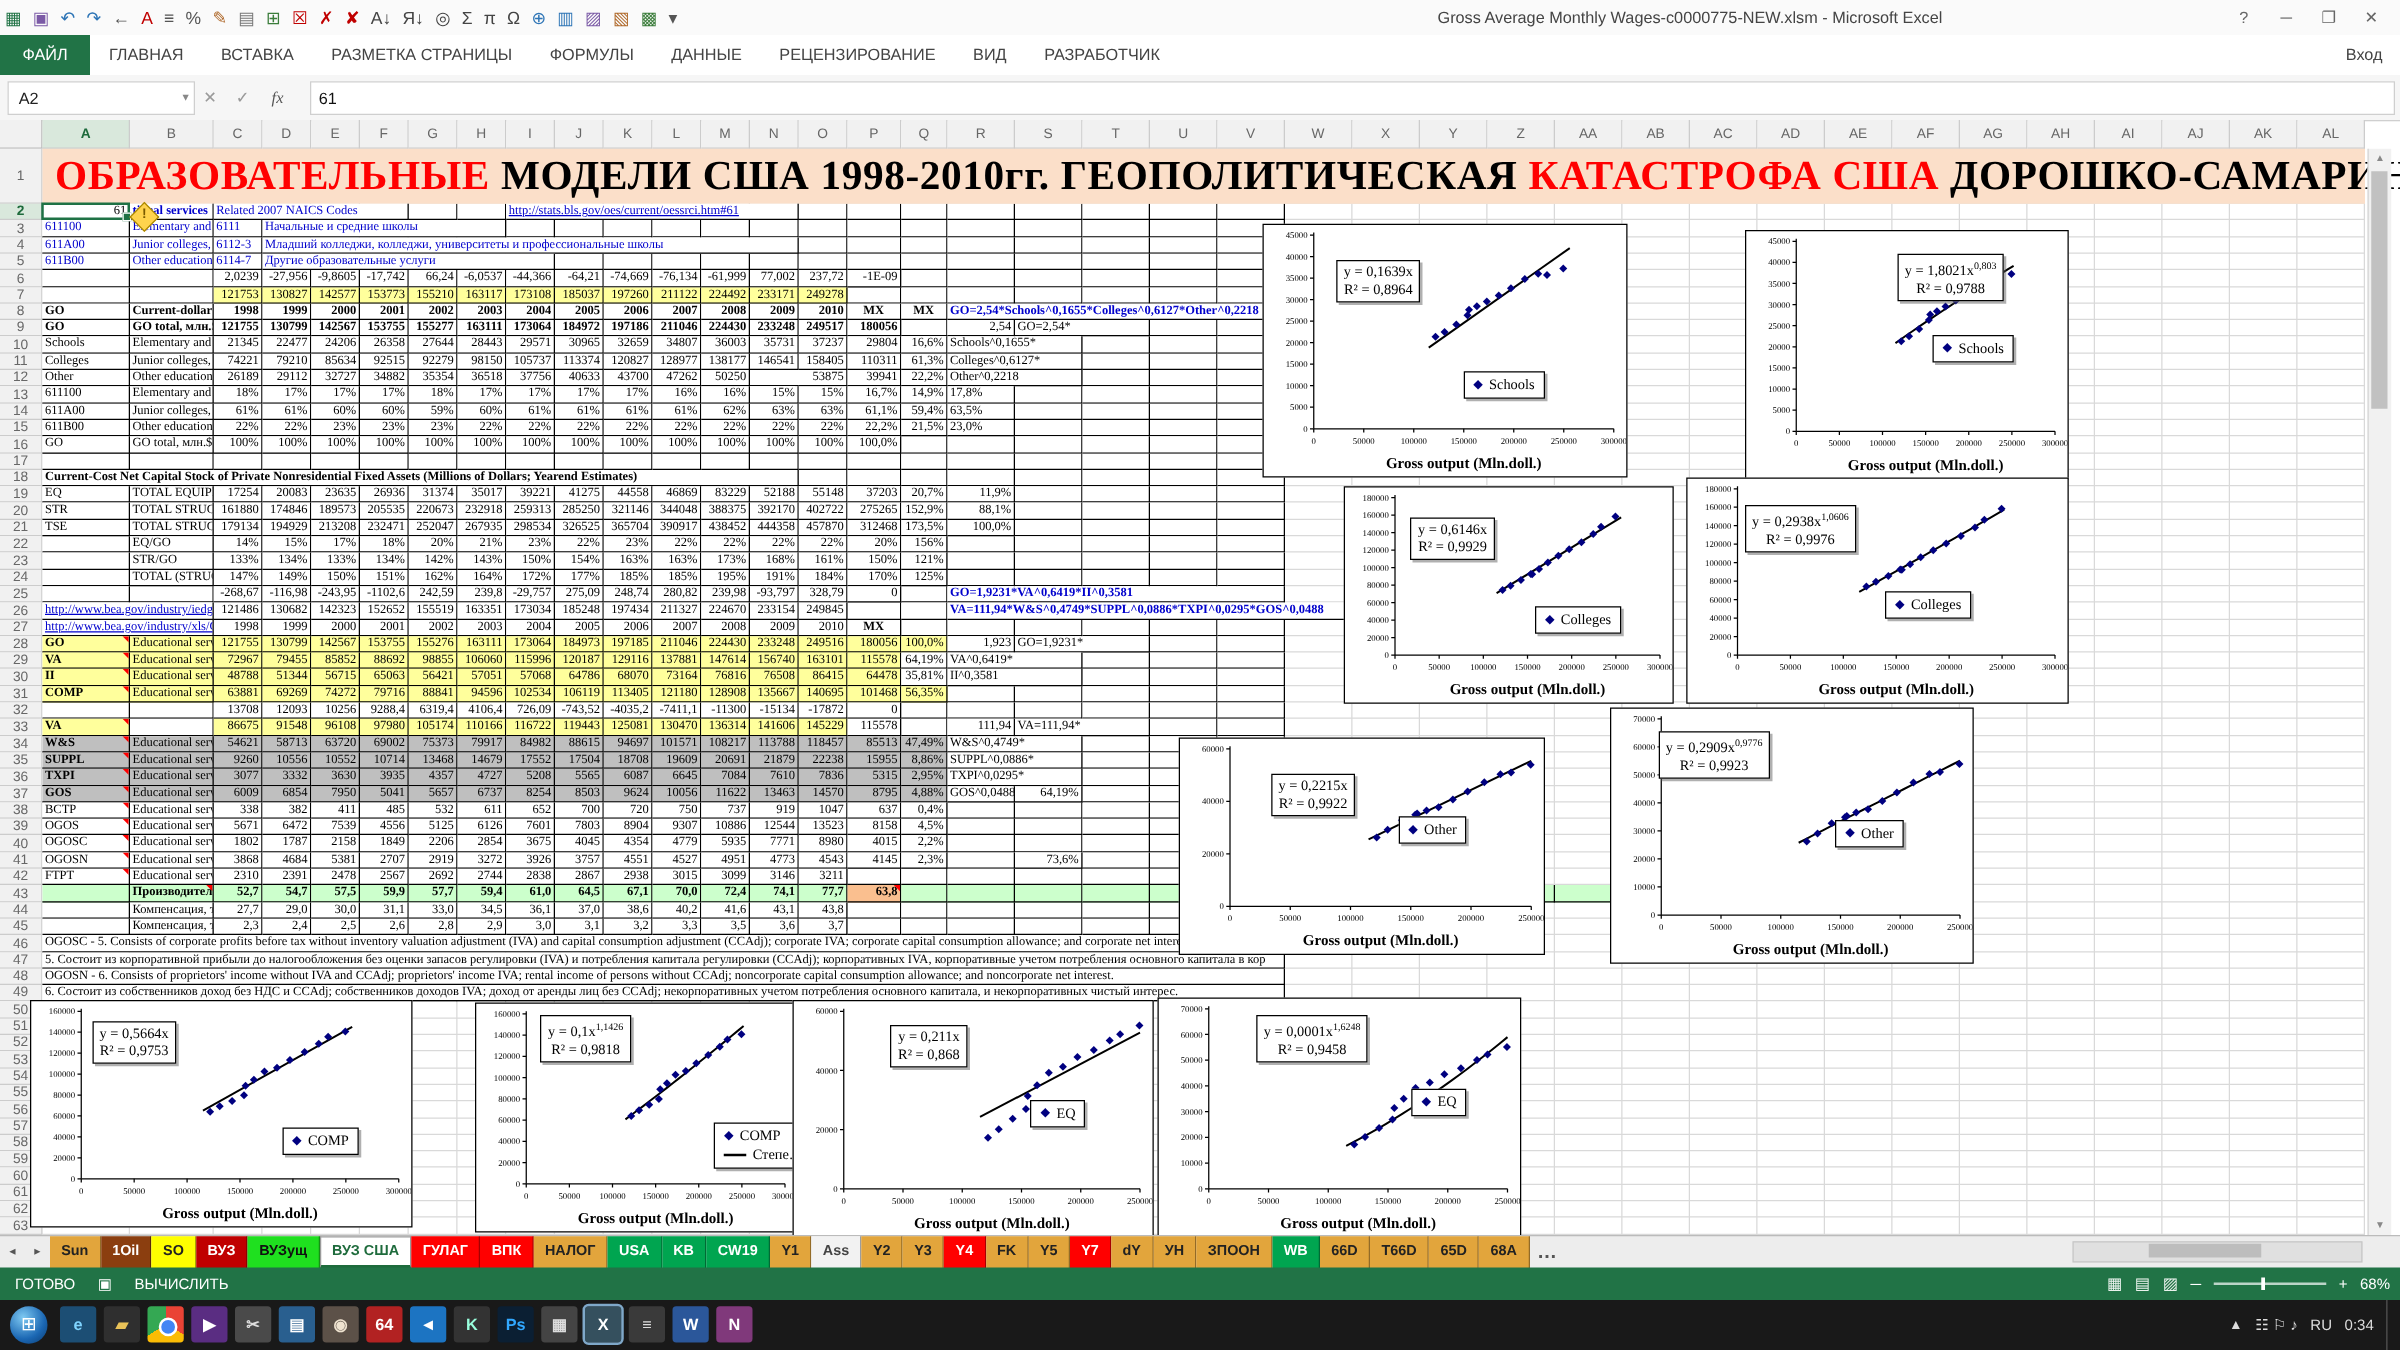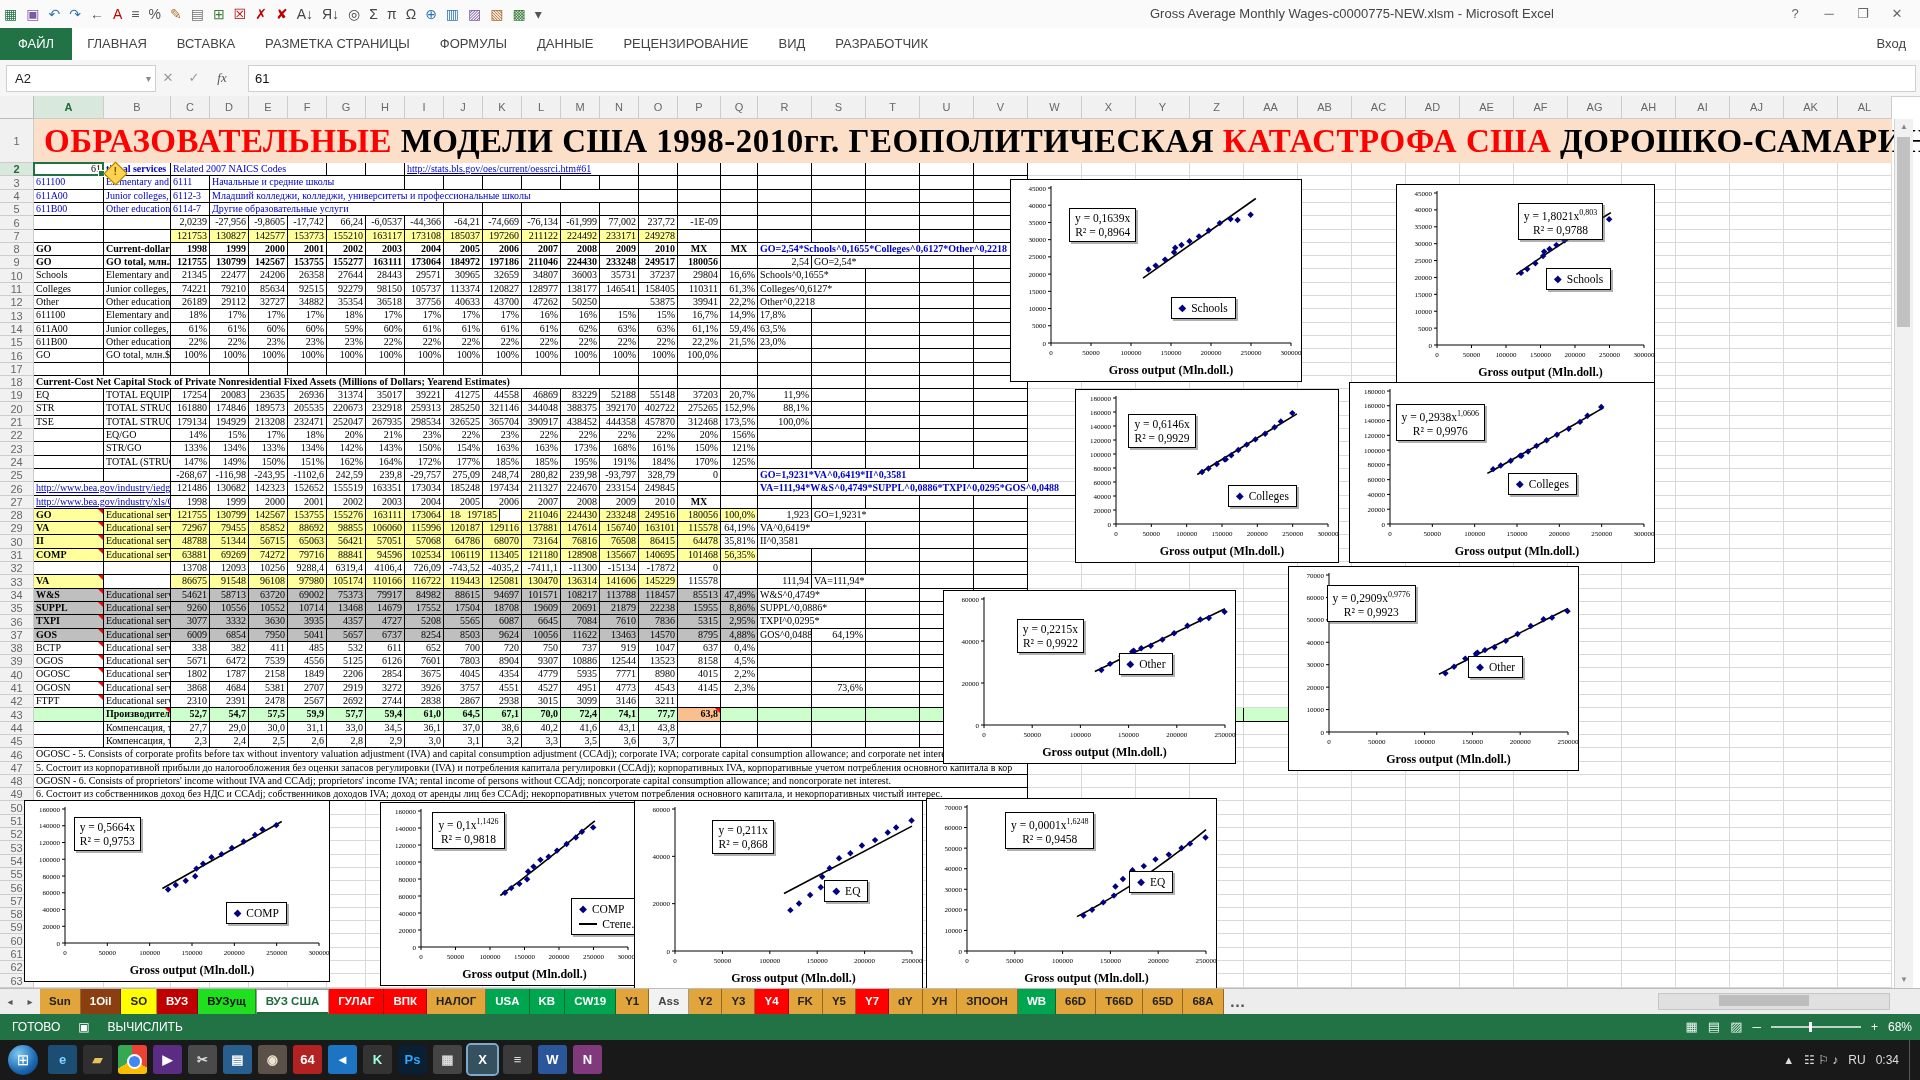--- a/index.html
+++ b/index.html
@@ -1776,21 +1776,21 @@
       <div class="cl ul" style="left: 34px; top: 496px; width: 137px; height: 13px;">http://www.bea.gov/industry/xls/GD</div>
       <div class="cl b c" style="left: 678px; top: 496px; width: 43px; height: 13px;">MX</div>
       <div class="cl r y" style="left: 171px; top: 509px; width: 39px; height: 13px;">121755</div>
       <div class="cl r y" style="left: 210px; top: 509px; width: 39px; height: 13px;">130799</div>
       <div class="cl r y" style="left: 249px; top: 509px; width: 39px; height: 13px;">142567</div>
       <div class="cl r y" style="left: 288px; top: 509px; width: 39px; height: 13px;">153755</div>
       <div class="cl r y" style="left: 327px; top: 509px; width: 39px; height: 13px;">155276</div>
       <div class="cl r y" style="left: 366px; top: 509px; width: 39px; height: 13px;">163111</div>
       <div class="cl r y" style="left: 405px; top: 509px; width: 39px; height: 13px;">173064</div>
       <div class="cl r y" style="left: 444px; top: 509px; width: 39px; height: 13px;">184973</div>
-      <div class="cl r y" style="left: 461px; top: 509px; width: 39px; height: 13px;">197185</div>
+      <div class="cl r y" style="left: 483px; top: 509px; width: 39px; height: 13px;">197185</div>
       <div class="cl r y" style="left: 522px; top: 509px; width: 39px; height: 13px;">211046</div>
       <div class="cl r y" style="left: 561px; top: 509px; width: 39px; height: 13px;">224430</div>
       <div class="cl r y" style="left: 600px; top: 509px; width: 39px; height: 13px;">233248</div>
       <div class="cl r y" style="left: 639px; top: 509px; width: 39px; height: 13px;">249516</div>
       <div class="cl y b m" style="left: 34px; top: 509px; width: 70px; height: 13px;">GO</div>
       <div class="cl y" style="left: 104px; top: 509px; width: 67px; height: 13px;">Educational services</div>
       <div class="cl y r" style="left: 678px; top: 509px; width: 43px; height: 13px;">180056</div>
       <div class="cl y r" style="left: 721px; top: 509px; width: 37px; height: 13px;">100,0%</div>
       <div class="cl r" style="left: 758px; top: 509px; width: 54px; height: 13px;">1,923</div>
       <div class="cl " style="left: 812px; top: 509px; width: 108px; height: 13px;">GO=1,9231*</div>

